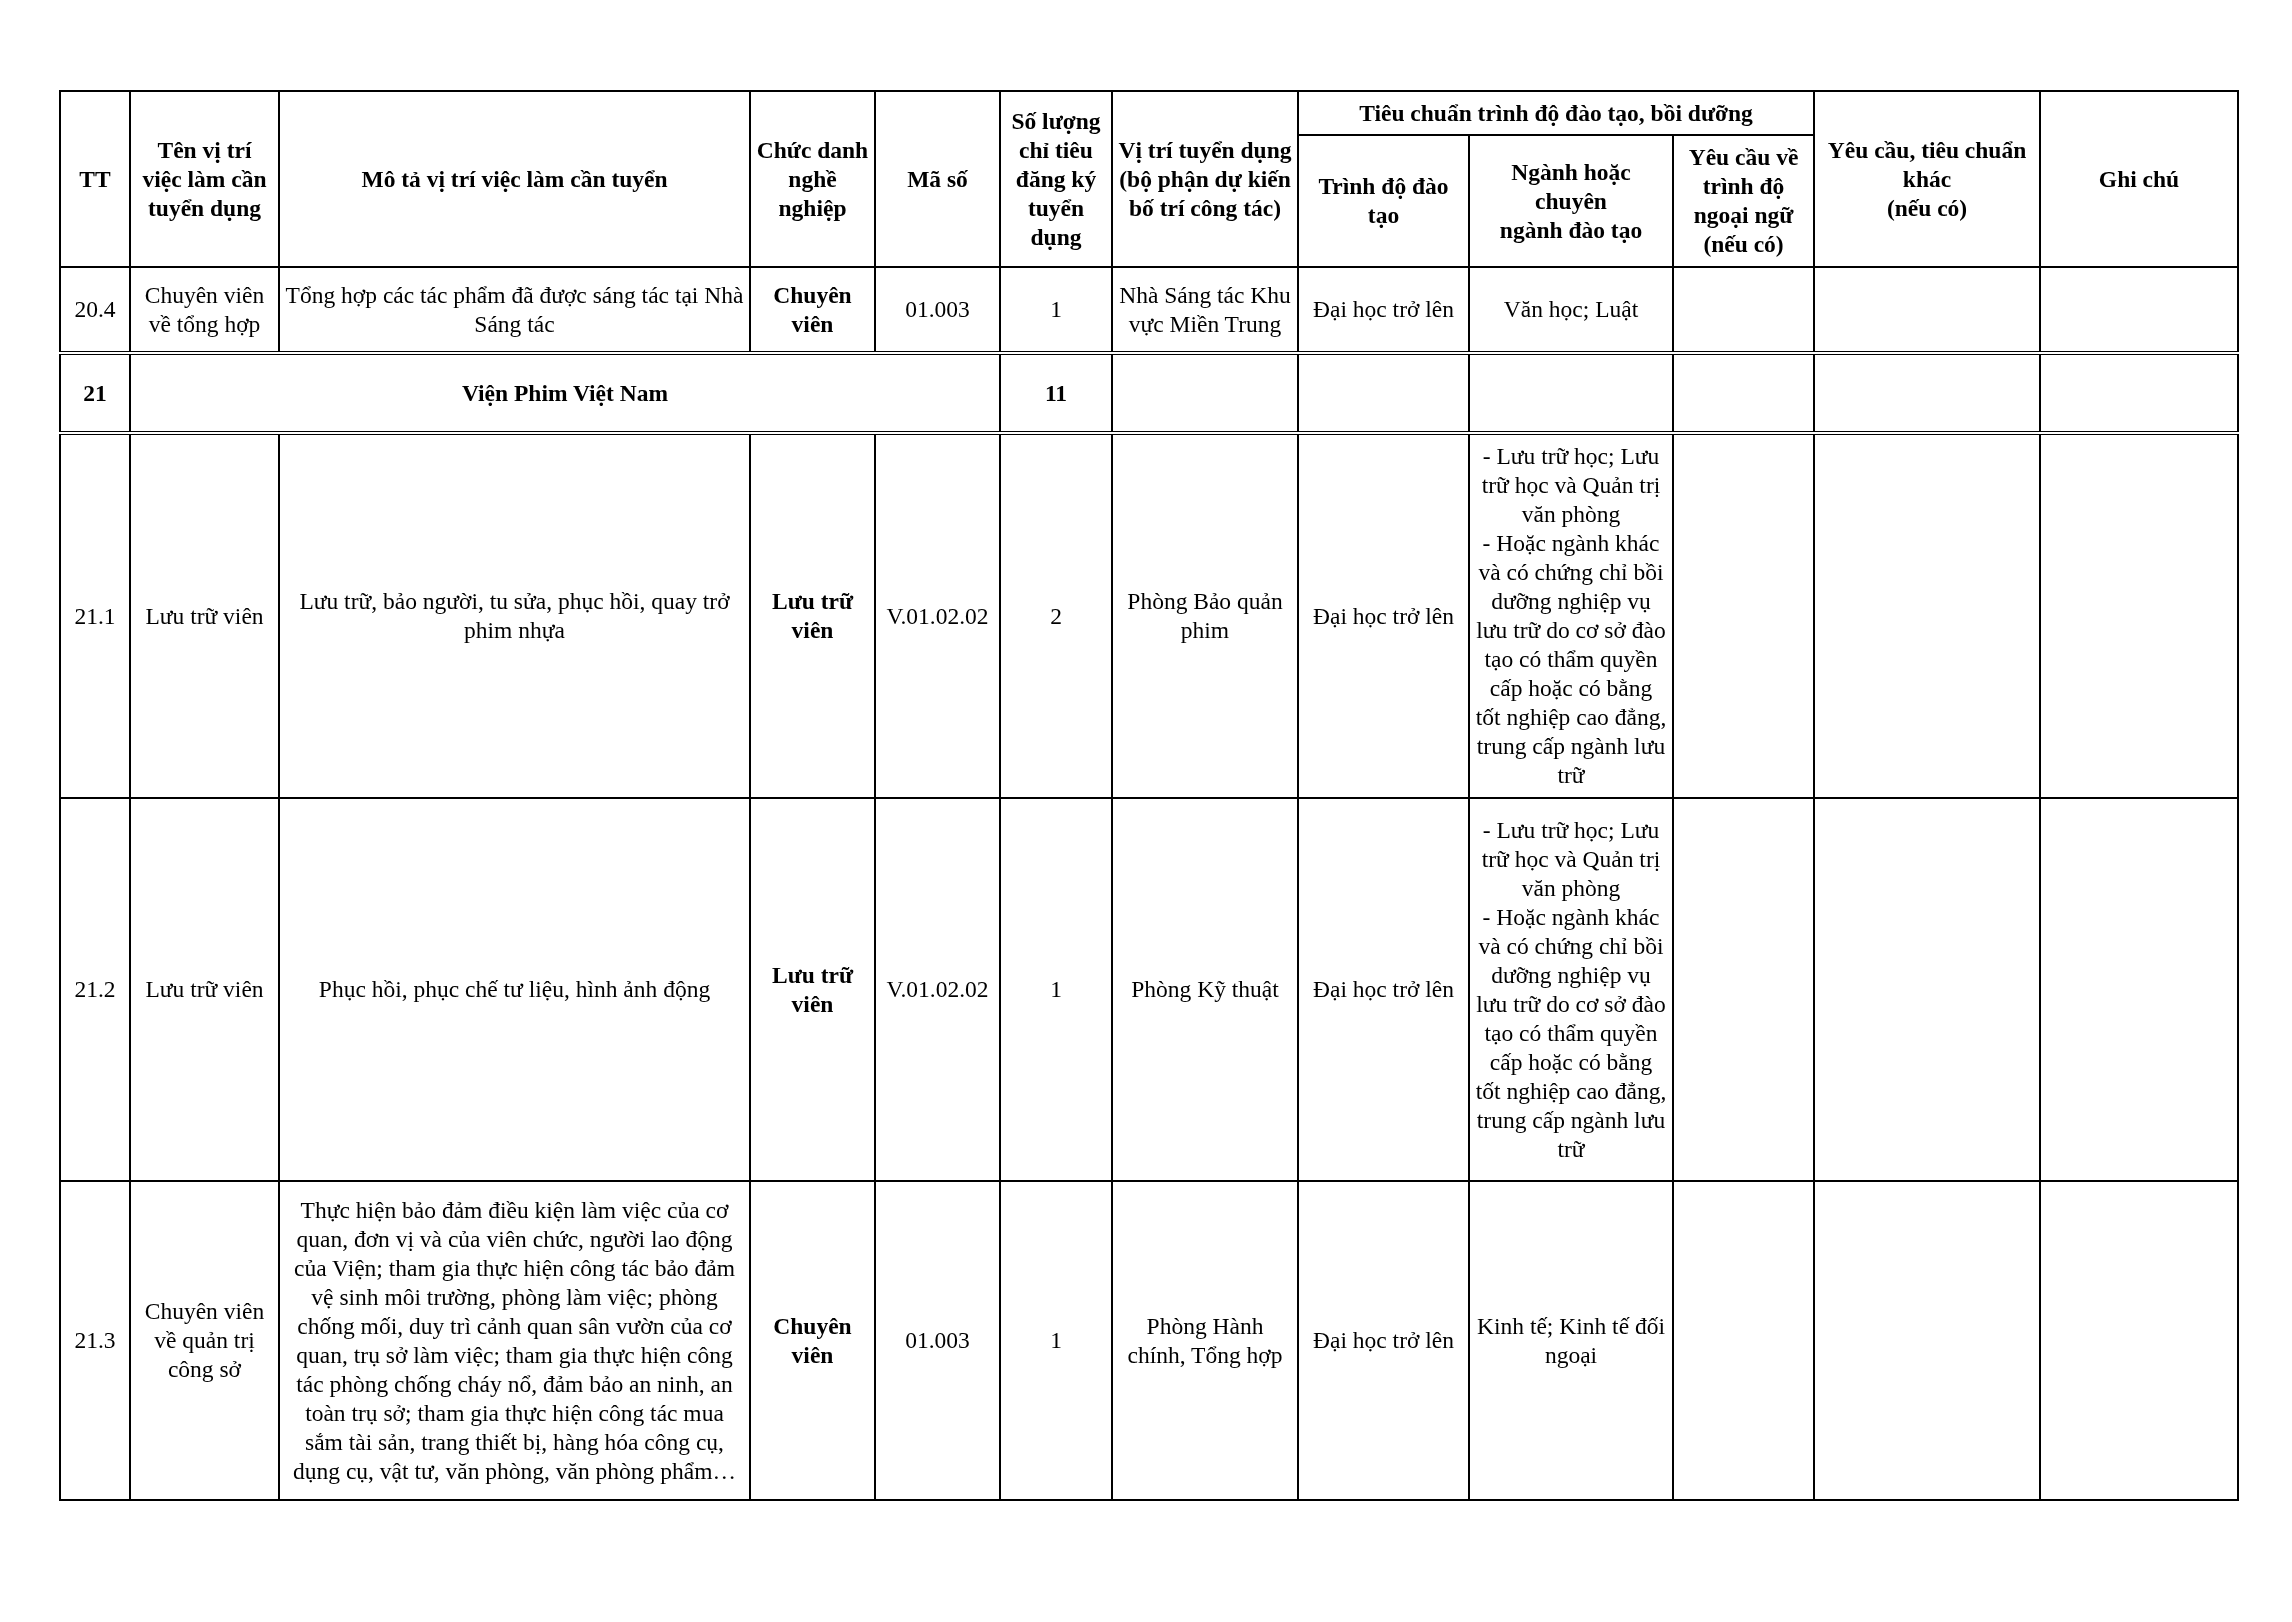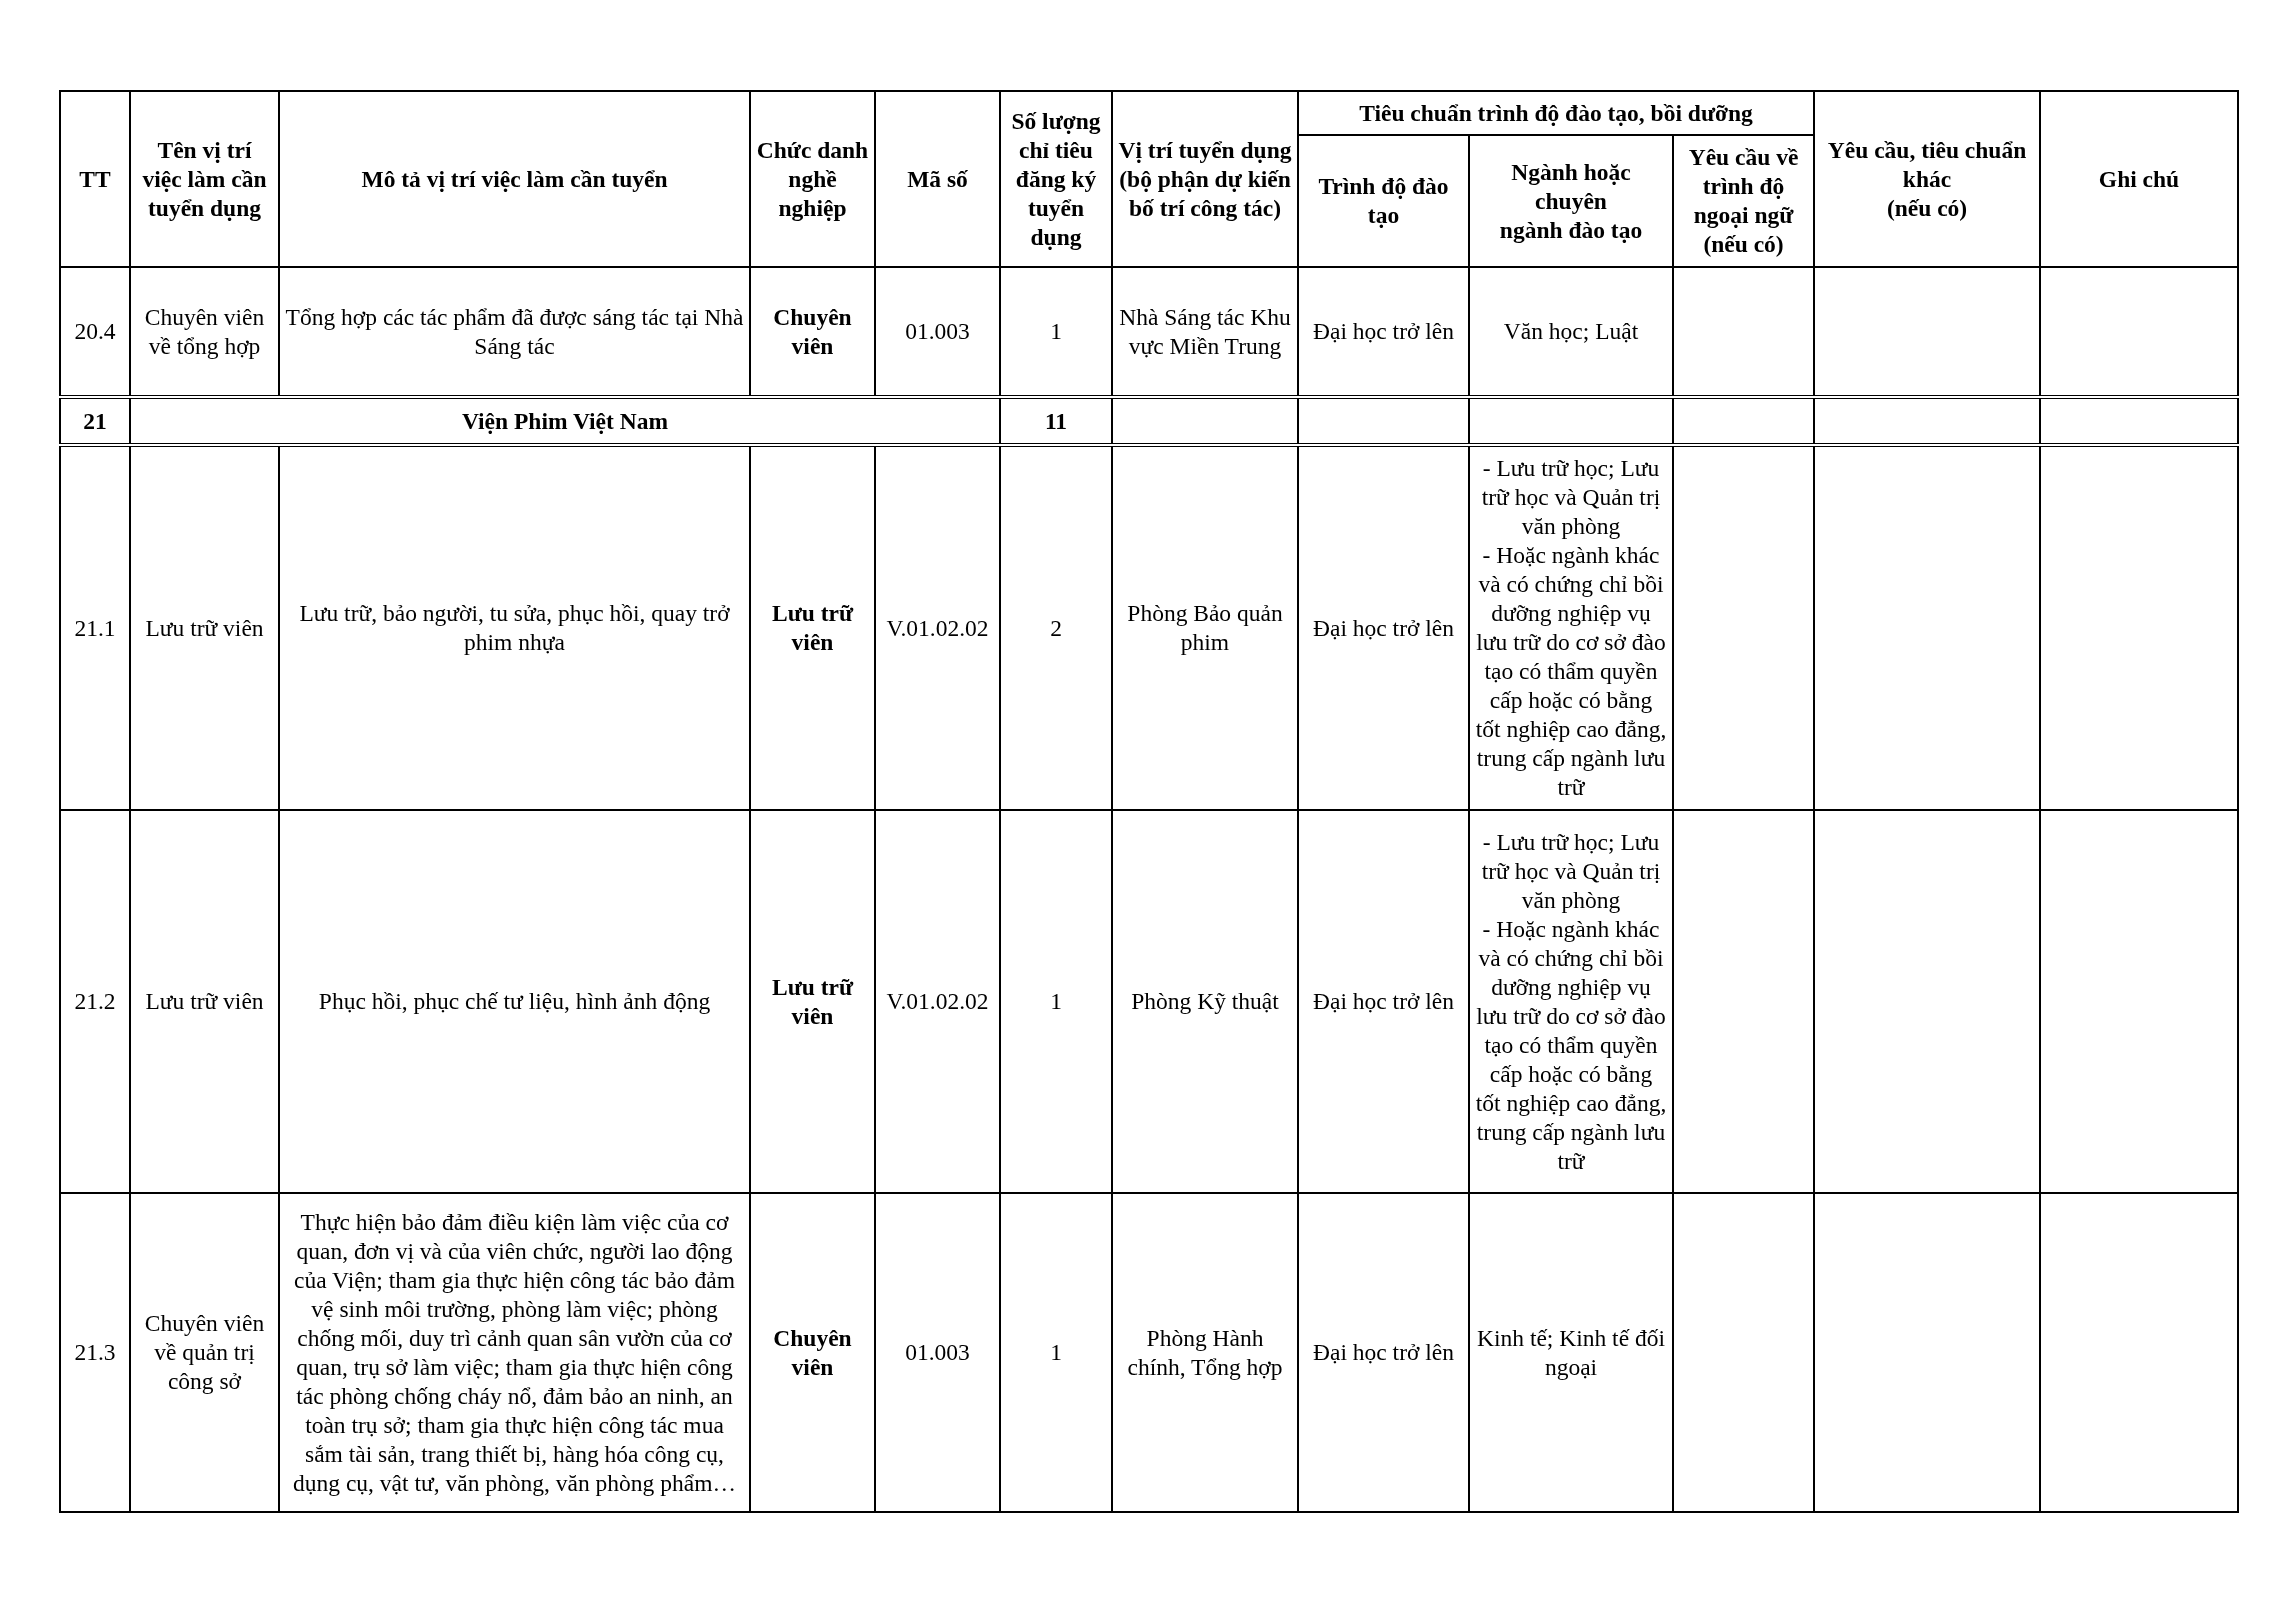--- a/index.html
+++ b/index.html
@@ -36,22 +36,22 @@
   }
   tr.dbl-top > td{border-top:4.9px double #000000;}
   td.c-mota{text-align:justify;padding:3.9px 7.8px;border-radius:22px;}
   td.c-ng{text-align:justify;padding:3.9px 6.9px;line-height:27.4px;}
   td.c-cd{padding:3.9px 2px;font-weight:bold;}
   tr.section td{font-weight:bold;}
   td.section-title{text-align:left;padding-left:13.7px;}
   
   tr.h1{height:44px;}
   tr.h2{height:132px;}
-  tr.r-204{height:130px;}
-  tr.r-21{height:48px;}
+  tr.r-204{height:86px;}
+  tr.r-21{height:80px;}
   tr.r-211{height:365px;}
   tr.r-212{height:383px;}
   tr.r-213{height:319px;}
 </style>
 </head>
 <body>
 
 <div class="page">
   <table class="recruit">
     <colgroup>

